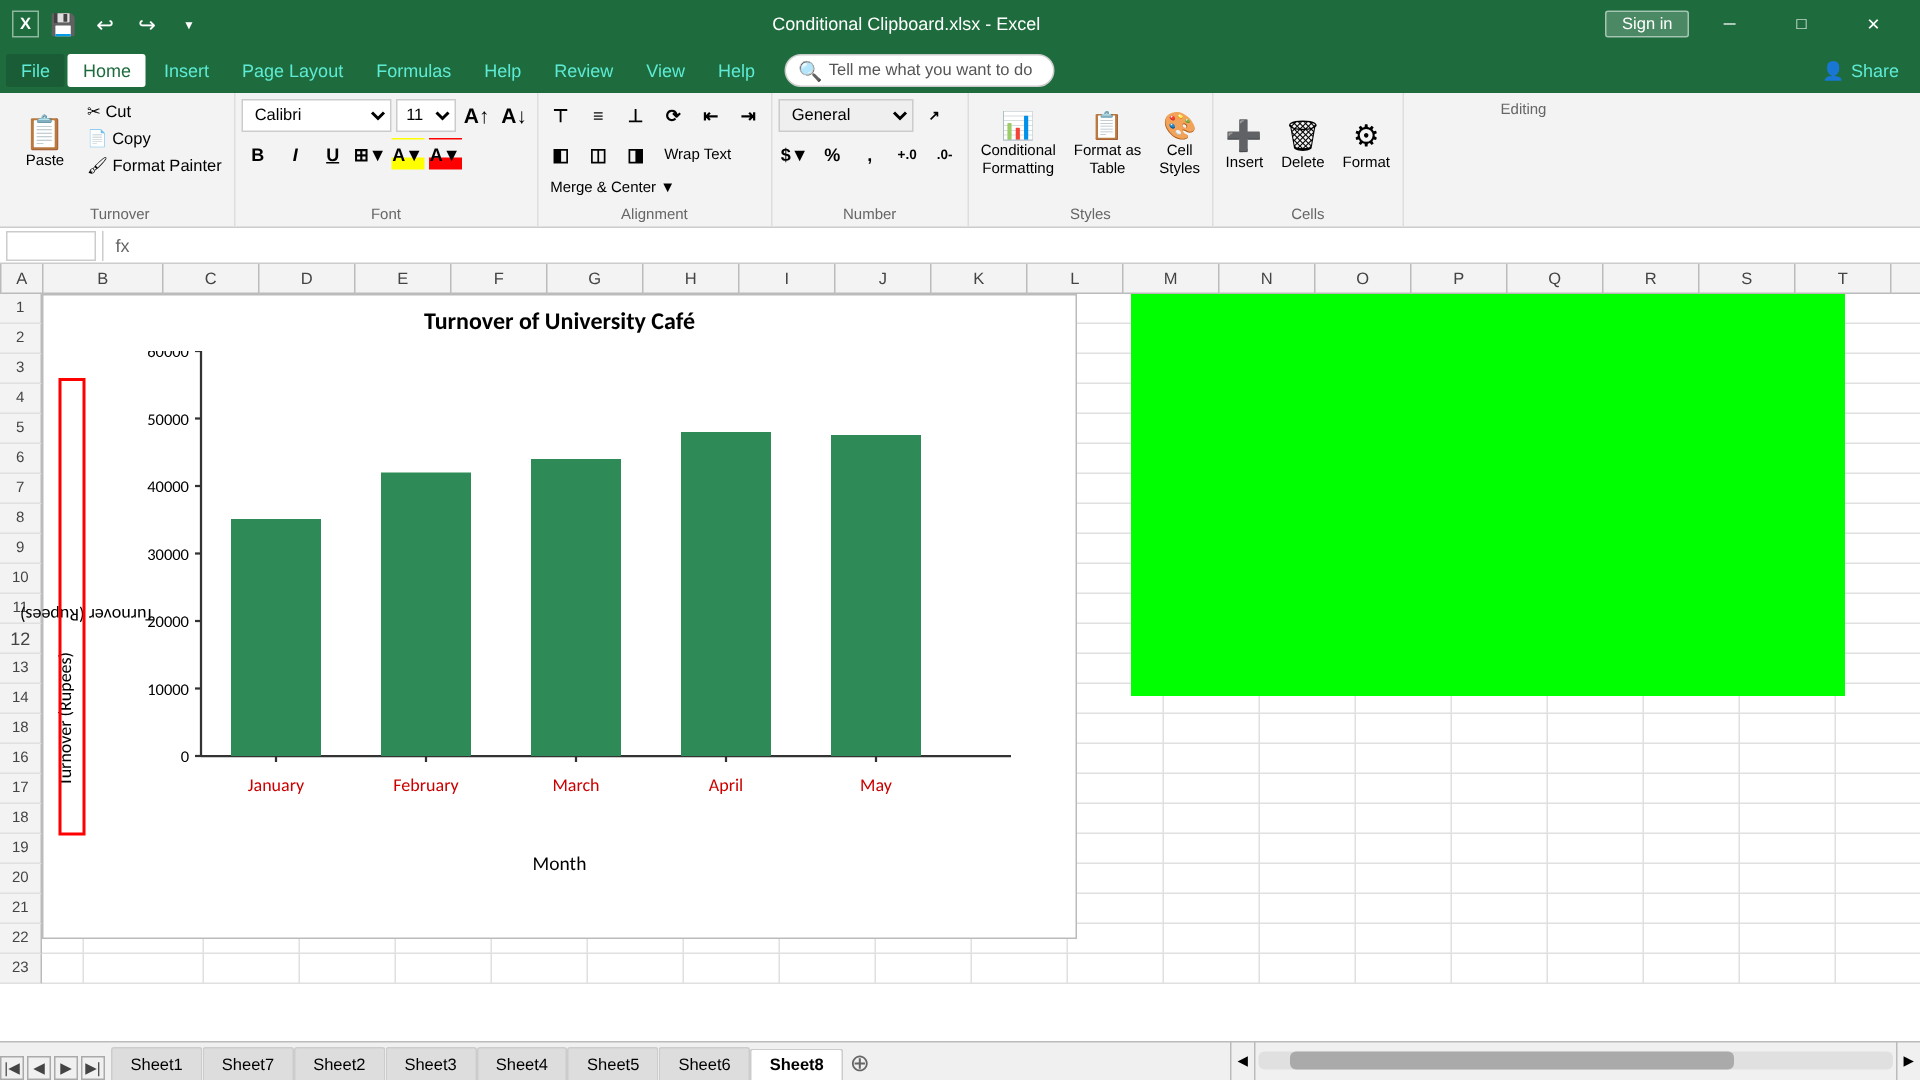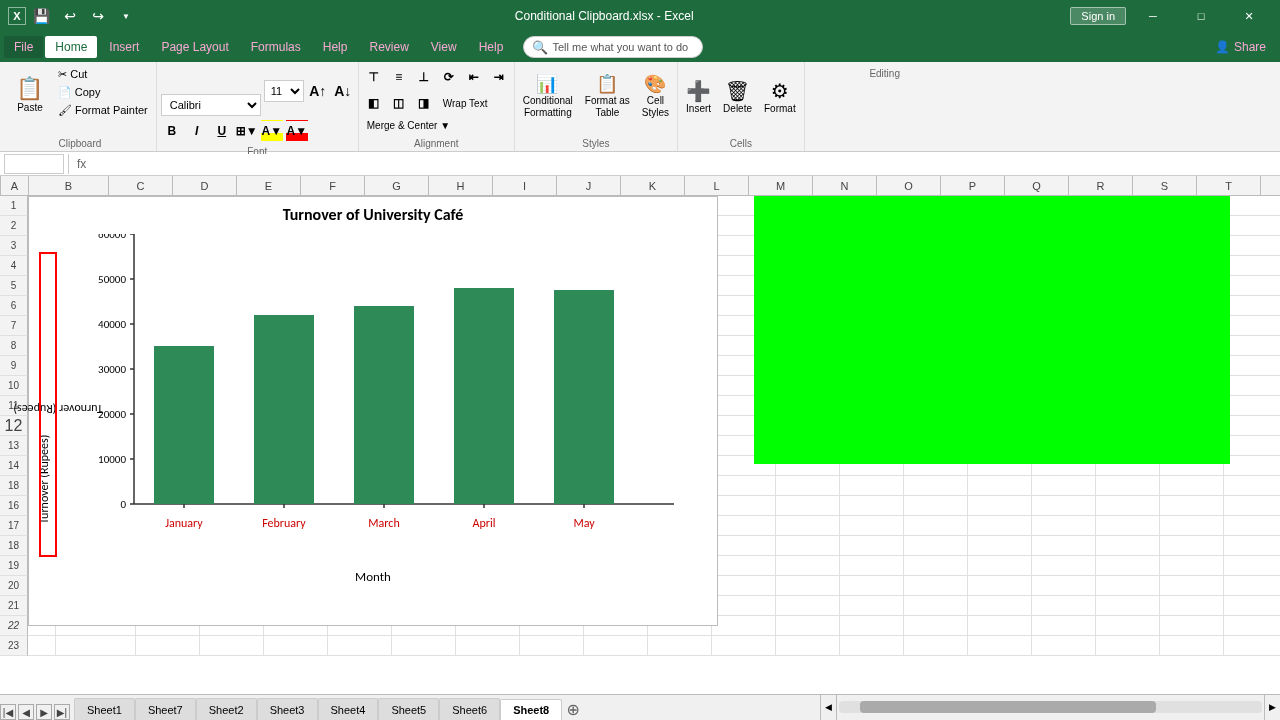--- a/index.html
+++ b/index.html
@@ -37,21 +37,21 @@
     #menu-bar {
       height: 30px;
       background: #1e6c3e;
       display: flex;
       align-items: center;
       padding: 0 4px;
       gap: 2px;
     }
     .menu-item {
       padding: 4px 10px;
-      color: #f9a8d4;
+      color: #5eead4;
       cursor: pointer;
       border-radius: 2px;
       font-size: 12px;
     }
     .menu-item.active { background: white; color: #1e6c3e; }
 
     
     .qa-btn {
       width: 24px;
       height: 24px;
@@ -139,21 +139,20 @@
       gap: 3px;
       margin-bottom: 2px;
     }
     .font-select {
       height: 22px;
       font-size: 11px;
       border: 1px solid #ccc;
       background: white;
       padding: 0 4px;
       width: 100px;
-      margin-top: 28px;
     }
     .size-select {
       height: 22px;
       font-size: 11px;
       border: 1px solid #ccc;
       background: white;
       padding: 0 2px;
       width: 40px;
     }
     .bold-btn {
@@ -336,21 +335,21 @@
       <div class="ribbon-btn" style="width:44px;">
         <div class="ribbon-btn-icon">📋</div>
         <div class="ribbon-btn-label">Paste</div>
       </div>
       <div class="ribbon-small-btns">
         <div class="ribbon-sm-btn">✂ Cut</div>
         <div class="ribbon-sm-btn">📄 Copy</div>
         <div class="ribbon-sm-btn">🖌 Format Painter</div>
       </div>
     </div>
-    <div class="ribbon-group-label">Clipboard</div>
+    <div class="ribbon-group-label">Turnover</div>
   </div>
 
   <div class="ribbon-group" style="min-width:160px;">
     <div class="ribbon-group-content" style="flex-direction:column;gap:2px;">
       <div class="font-row">
         <select class="font-select">
           <option>Calibri</option>
         </select>
         <select class="size-select">
           <option>11</option>
@@ -390,20 +389,36 @@
         <div class="bold-btn">◨</div>
         <div style="font-size:10px;padding:2px 4px;cursor:pointer;border:1px solid transparent;white-space:nowrap;">Wrap Text</div>
       </div>
       <div class="font-row">
         <div style="font-size:10px;padding:2px 4px;cursor:pointer;white-space:nowrap;">Merge &amp; Center ▼</div>
       </div>
     </div>
     <div class="ribbon-group-label">Alignment</div>
   </div>
 
+  <div class="ribbon-group" style="min-width:100px;">
+    <div class="ribbon-group-content" style="flex-direction:column;gap:2px;">
+      <div class="font-row">
+        <select style="height:22px;font-size:11px;border:1px solid #ccc;width:90px;padding:0 4px;"><option>General</option></select>
+        <div class="bold-btn" style="font-size:9px;">↗</div>
+      </div>
+      <div class="font-row">
+        <div class="bold-btn">$▼</div>
+        <div class="bold-btn">%</div>
+        <div class="bold-btn">,</div>
+        <div class="bold-btn" style="font-size:9px;">+.0</div>
+        <div class="bold-btn" style="font-size:9px;">.0-</div>
+      </div>
+    </div>
+    <div class="ribbon-group-label">Number</div>
+  </div>
 
   <div class="ribbon-group" style="min-width:160px;">
     <div class="ribbon-group-content" style="gap:4px;">
       <div class="ribbon-btn">
         <div style="font-size:18px;">📊</div>
         <div style="font-size:10px;text-align:center;line-height:1.2;">Conditional<br>Formatting</div>
       </div>
       <div class="ribbon-btn">
         <div style="font-size:18px;">📋</div>
         <div style="font-size:10px;text-align:center;line-height:1.2;">Format as<br>Table</div>
@@ -721,21 +736,21 @@
         <div style="min-width: 64px; max-width: 64px; height: 20px; border-right: 1px solid rgb(224, 224, 224); border-bottom: 1px solid rgb(224, 224, 224); font-size: 11px; padding: 0px 2px; overflow: hidden; white-space: nowrap; cursor: cell;"></div>
         <div style="min-width: 64px; max-width: 64px; height: 20px; border-right: 1px solid rgb(224, 224, 224); border-bottom: 1px solid rgb(224, 224, 224); font-size: 11px; padding: 0px 2px; overflow: hidden; white-space: nowrap; cursor: cell;"></div>
         <div style="min-width: 64px; max-width: 64px; height: 20px; border-right: 1px solid rgb(224, 224, 224); border-bottom: 1px solid rgb(224, 224, 224); font-size: 11px; padding: 0px 2px; overflow: hidden; white-space: nowrap; cursor: cell;"></div>
         <div style="min-width: 64px; max-width: 64px; height: 20px; border-right: 1px solid rgb(224, 224, 224); border-bottom: 1px solid rgb(224, 224, 224); font-size: 11px; padding: 0px 2px; overflow: hidden; white-space: nowrap; cursor: cell;"></div>
         <div style="min-width: 64px; max-width: 64px; height: 20px; border-right: 1px solid rgb(224, 224, 224); border-bottom: 1px solid rgb(224, 224, 224); font-size: 11px; padding: 0px 2px; overflow: hidden; white-space: nowrap; cursor: cell;"></div>
         <div style="min-width: 64px; max-width: 64px; height: 20px; border-right: 1px solid rgb(224, 224, 224); border-bottom: 1px solid rgb(224, 224, 224); font-size: 11px; padding: 0px 2px; overflow: hidden; white-space: nowrap; cursor: cell;"></div>
         <div style="min-width: 64px; max-width: 64px; height: 20px; border-right: 1px solid rgb(224, 224, 224); border-bottom: 1px solid rgb(224, 224, 224); font-size: 11px; padding: 0px 2px; overflow: hidden; white-space: nowrap; cursor: cell;"></div>
         <div style="min-width: 64px; max-width: 64px; height: 20px; border-right: 1px solid rgb(224, 224, 224); border-bottom: 1px solid rgb(224, 224, 224); font-size: 11px; padding: 0px 2px; overflow: hidden; white-space: nowrap; cursor: cell;"></div>
       </div>
       <div style="display: flex; height: 20px;">
-        <div style="width: 28px; min-width: 28px; height: 20px; display: flex; align-items: center; justify-content: center; font-size: 16px; color: rgb(68, 68, 68); background: rgb(243, 243, 243); border-right: 1px solid rgb(187, 187, 187); border-bottom: 1px solid rgb(224, 224, 224); cursor: pointer; flex-shrink: 0;">12</div>
+        <div style="width: 28px; min-width: 28px; height: 20px; display: flex; align-items: center; justify-content: center; font-size: 12px; color: rgb(68, 68, 68); background: rgb(243, 243, 243); border-right: 1px solid rgb(187, 187, 187); border-bottom: 1px solid rgb(224, 224, 224); cursor: pointer; flex-shrink: 0;">12</div>
         <div style="min-width: 28px; max-width: 28px; height: 20px; border-right: 1px solid rgb(224, 224, 224); border-bottom: 1px solid rgb(224, 224, 224); font-size: 11px; padding: 0px 2px; overflow: hidden; white-space: nowrap; cursor: cell;"></div>
         <div style="min-width: 80px; max-width: 80px; height: 20px; border-right: 1px solid rgb(224, 224, 224); border-bottom: 1px solid rgb(224, 224, 224); font-size: 11px; padding: 0px 2px; overflow: hidden; white-space: nowrap; cursor: cell;"></div>
         <div style="min-width: 64px; max-width: 64px; height: 20px; border-right: 1px solid rgb(224, 224, 224); border-bottom: 1px solid rgb(224, 224, 224); font-size: 11px; padding: 0px 2px; overflow: hidden; white-space: nowrap; cursor: cell;"></div>
         <div style="min-width: 64px; max-width: 64px; height: 20px; border-right: 1px solid rgb(224, 224, 224); border-bottom: 1px solid rgb(224, 224, 224); font-size: 11px; padding: 0px 2px; overflow: hidden; white-space: nowrap; cursor: cell;"></div>
         <div style="min-width: 64px; max-width: 64px; height: 20px; border-right: 1px solid rgb(224, 224, 224); border-bottom: 1px solid rgb(224, 224, 224); font-size: 11px; padding: 0px 2px; overflow: hidden; white-space: nowrap; cursor: cell;"></div>
         <div style="min-width: 64px; max-width: 64px; height: 20px; border-right: 1px solid rgb(224, 224, 224); border-bottom: 1px solid rgb(224, 224, 224); font-size: 11px; padding: 0px 2px; overflow: hidden; white-space: nowrap; cursor: cell;"></div>
         <div style="min-width: 64px; max-width: 64px; height: 20px; border-right: 1px solid rgb(224, 224, 224); border-bottom: 1px solid rgb(224, 224, 224); font-size: 11px; padding: 0px 2px; overflow: hidden; white-space: nowrap; cursor: cell;"></div>
         <div style="min-width: 64px; max-width: 64px; height: 20px; border-right: 1px solid rgb(224, 224, 224); border-bottom: 1px solid rgb(224, 224, 224); font-size: 11px; padding: 0px 2px; overflow: hidden; white-space: nowrap; cursor: cell;"></div>
         <div style="min-width: 64px; max-width: 64px; height: 20px; border-right: 1px solid rgb(224, 224, 224); border-bottom: 1px solid rgb(224, 224, 224); font-size: 11px; padding: 0px 2px; overflow: hidden; white-space: nowrap; cursor: cell;"></div>
         <div style="min-width: 64px; max-width: 64px; height: 20px; border-right: 1px solid rgb(224, 224, 224); border-bottom: 1px solid rgb(224, 224, 224); font-size: 11px; padding: 0px 2px; overflow: hidden; white-space: nowrap; cursor: cell;"></div>
@@ -951,21 +966,21 @@
         <div style="min-width: 64px; max-width: 64px; height: 20px; border-right: 1px solid rgb(224, 224, 224); border-bottom: 1px solid rgb(224, 224, 224); font-size: 11px; padding: 0px 2px; overflow: hidden; white-space: nowrap; cursor: cell;"></div>
         <div style="min-width: 64px; max-width: 64px; height: 20px; border-right: 1px solid rgb(224, 224, 224); border-bottom: 1px solid rgb(224, 224, 224); font-size: 11px; padding: 0px 2px; overflow: hidden; white-space: nowrap; cursor: cell;"></div>
         <div style="min-width: 64px; max-width: 64px; height: 20px; border-right: 1px solid rgb(224, 224, 224); border-bottom: 1px solid rgb(224, 224, 224); font-size: 11px; padding: 0px 2px; overflow: hidden; white-space: nowrap; cursor: cell;"></div>
         <div style="min-width: 64px; max-width: 64px; height: 20px; border-right: 1px solid rgb(224, 224, 224); border-bottom: 1px solid rgb(224, 224, 224); font-size: 11px; padding: 0px 2px; overflow: hidden; white-space: nowrap; cursor: cell;"></div>
         <div style="min-width: 64px; max-width: 64px; height: 20px; border-right: 1px solid rgb(224, 224, 224); border-bottom: 1px solid rgb(224, 224, 224); font-size: 11px; padding: 0px 2px; overflow: hidden; white-space: nowrap; cursor: cell;"></div>
         <div style="min-width: 64px; max-width: 64px; height: 20px; border-right: 1px solid rgb(224, 224, 224); border-bottom: 1px solid rgb(224, 224, 224); font-size: 11px; padding: 0px 2px; overflow: hidden; white-space: nowrap; cursor: cell;"></div>
         <div style="min-width: 64px; max-width: 64px; height: 20px; border-right: 1px solid rgb(224, 224, 224); border-bottom: 1px solid rgb(224, 224, 224); font-size: 11px; padding: 0px 2px; overflow: hidden; white-space: nowrap; cursor: cell;"></div>
         <div style="min-width: 64px; max-width: 64px; height: 20px; border-right: 1px solid rgb(224, 224, 224); border-bottom: 1px solid rgb(224, 224, 224); font-size: 11px; padding: 0px 2px; overflow: hidden; white-space: nowrap; cursor: cell;"></div>
       </div>
       <div style="display: flex; height: 20px;">
-        <div style="width: 28px; min-width: 28px; height: 20px; display: flex; align-items: center; justify-content: center; font-size: 10px; color: rgb(68, 68, 68); background: rgb(243, 243, 243); border-right: 1px solid rgb(187, 187, 187); border-bottom: 1px solid rgb(224, 224, 224); cursor: pointer; flex-shrink: 0; font-style: italic;">22</div>
+        <div style="width: 28px; min-width: 28px; height: 20px; display: flex; align-items: center; justify-content: center; font-size: 10px; color: rgb(68, 68, 68); background: rgb(243, 243, 243); border-right: 1px solid rgb(187, 187, 187); border-bottom: 1px solid rgb(224, 224, 224); cursor: pointer; flex-shrink: 0;">22</div>
         <div style="min-width: 28px; max-width: 28px; height: 20px; border-right: 1px solid rgb(224, 224, 224); border-bottom: 1px solid rgb(224, 224, 224); font-size: 11px; padding: 0px 2px; overflow: hidden; white-space: nowrap; cursor: cell;"></div>
         <div style="min-width: 80px; max-width: 80px; height: 20px; border-right: 1px solid rgb(224, 224, 224); border-bottom: 1px solid rgb(224, 224, 224); font-size: 11px; padding: 0px 2px; overflow: hidden; white-space: nowrap; cursor: cell;"></div>
         <div style="min-width: 64px; max-width: 64px; height: 20px; border-right: 1px solid rgb(224, 224, 224); border-bottom: 1px solid rgb(224, 224, 224); font-size: 11px; padding: 0px 2px; overflow: hidden; white-space: nowrap; cursor: cell;"></div>
         <div style="min-width: 64px; max-width: 64px; height: 20px; border-right: 1px solid rgb(224, 224, 224); border-bottom: 1px solid rgb(224, 224, 224); font-size: 11px; padding: 0px 2px; overflow: hidden; white-space: nowrap; cursor: cell;"></div>
         <div style="min-width: 64px; max-width: 64px; height: 20px; border-right: 1px solid rgb(224, 224, 224); border-bottom: 1px solid rgb(224, 224, 224); font-size: 11px; padding: 0px 2px; overflow: hidden; white-space: nowrap; cursor: cell;"></div>
         <div style="min-width: 64px; max-width: 64px; height: 20px; border-right: 1px solid rgb(224, 224, 224); border-bottom: 1px solid rgb(224, 224, 224); font-size: 11px; padding: 0px 2px; overflow: hidden; white-space: nowrap; cursor: cell;"></div>
         <div style="min-width: 64px; max-width: 64px; height: 20px; border-right: 1px solid rgb(224, 224, 224); border-bottom: 1px solid rgb(224, 224, 224); font-size: 11px; padding: 0px 2px; overflow: hidden; white-space: nowrap; cursor: cell;"></div>
         <div style="min-width: 64px; max-width: 64px; height: 20px; border-right: 1px solid rgb(224, 224, 224); border-bottom: 1px solid rgb(224, 224, 224); font-size: 11px; padding: 0px 2px; overflow: hidden; white-space: nowrap; cursor: cell;"></div>
         <div style="min-width: 64px; max-width: 64px; height: 20px; border-right: 1px solid rgb(224, 224, 224); border-bottom: 1px solid rgb(224, 224, 224); font-size: 11px; padding: 0px 2px; overflow: hidden; white-space: nowrap; cursor: cell;"></div>
         <div style="min-width: 64px; max-width: 64px; height: 20px; border-right: 1px solid rgb(224, 224, 224); border-bottom: 1px solid rgb(224, 224, 224); font-size: 11px; padding: 0px 2px; overflow: hidden; white-space: nowrap; cursor: cell;"></div>

